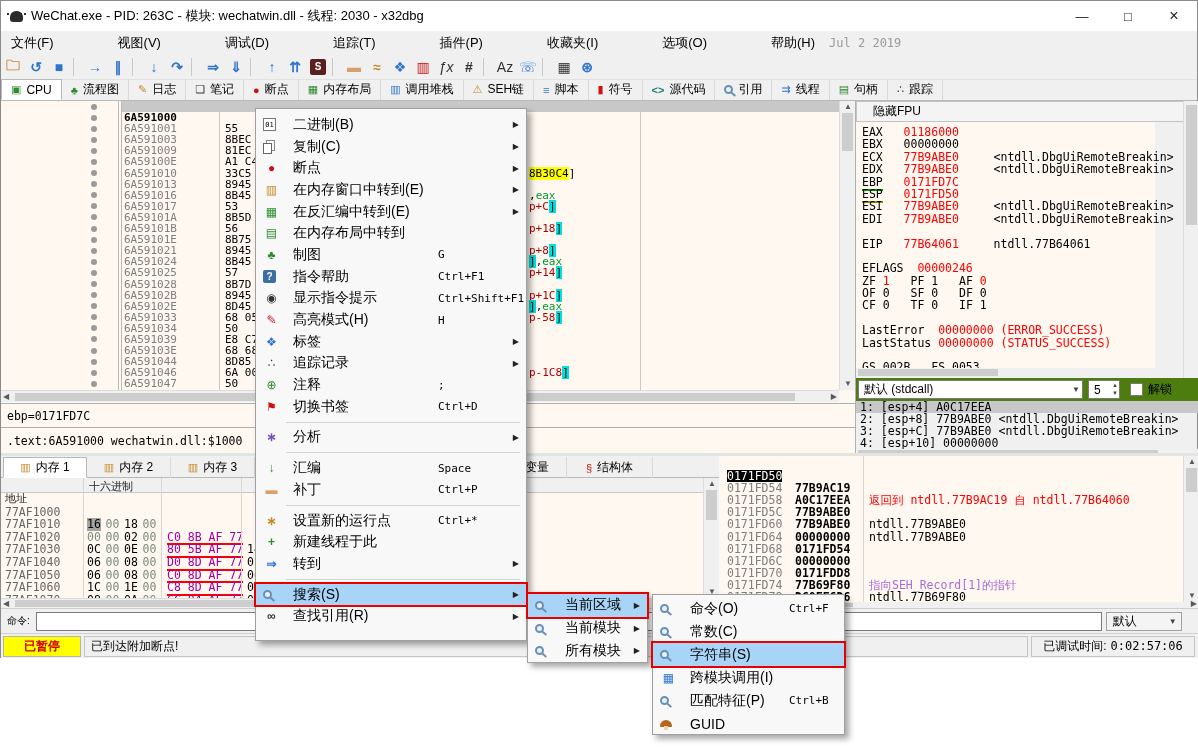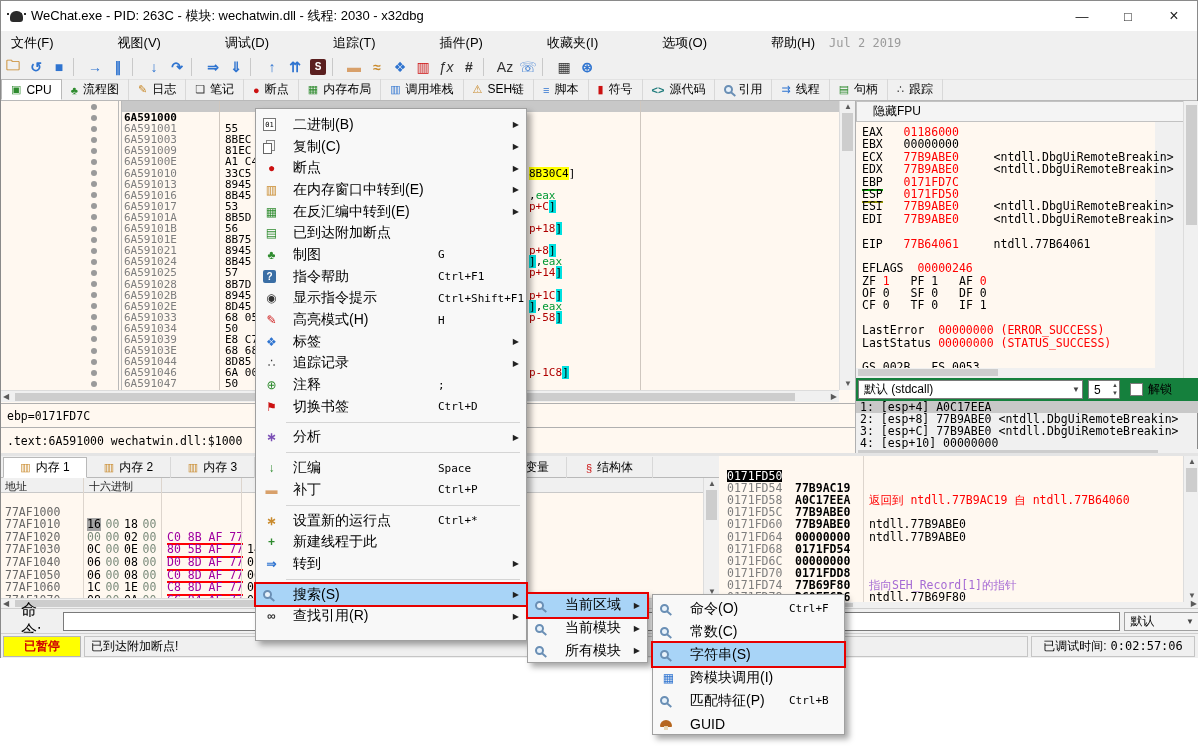--- a/index.html
+++ b/index.html
@@ -82,21 +82,21 @@
   .regs { position:absolute; left:855px; top:0; width:299px; height:302px; background:#FFF8F0; }
   .hidefpu { position:absolute; left:0; top:0; width:343px; height:21px; background:#f4f4f4;
              border:1px solid #c2c2c2; font-size:12px; display:flex; align-items:center; padding-left:16px; }
   .reg-rows { position:absolute; left:6px; top:25px; width:322px; }
   .reg-row { height:12.4px; font-family:"DejaVu Sans Mono", monospace; font-size:11.5px;
              line-height:12.4px; white-space:pre; color:#000; }
   .red { color:#ff0000; }
   .u-green { border-bottom:2px solid #00a000; } .u-olive { border-bottom:2px solid #909000; }
   .regs-vsb { left:327px; top:0; width:16px; height:277px; border-left:1px solid #dcdcdc;}
   .regs-hsb { left:0; top:267px; width:327px; height:10px; }
-  .reg-controls { position:absolute; left:0; top:277px; width:343px; height:23px; background:#15803d;
+  .reg-controls { position:absolute; left:0; top:277px; width:343px; height:23px; background:#4d7c0f;
              display:flex; align-items:center; }
   .cc-select { width:225px; height:19px; background:#fff; border:1px solid #7a7a7a; font-size:12px;
              display:flex; align-items:center; padding-left:5px; position:relative; margin-left:2px;}
   .cc-select .dd { position:absolute; right:2px; font-size:8px; color:#444; }
   .spinner { width:32px; height:19px; background:#fff; border:1px solid #7a7a7a; margin-left:5px;
              font-size:12px; display:flex; align-items:center; padding-left:5px; position:relative; }
   .spinner .ud { position:absolute; right:1px; top:0; font-size:6px; line-height:8px; color:#444; text-align:center;}
   .chk { width:13px; height:13px; background:#fff; border:1px solid #7a7a7a; margin-left:10px; }
   .chk-label { font-size:12px; margin-left:5px; }
   .args { position:absolute; left:0; top:300px; width:343px; }
@@ -151,21 +151,21 @@
   .st-val { position:absolute; left:76px; color:#000; font-weight:bold; }
   .st-com { position:absolute; left:150px; color:#000; }
   .st-com.redc { color:#ff0000; } .st-com.purc { color:#a66bd4; }
   .st-line { position:absolute; left:144px; top:0; height:146px; width:1px; background:#ddd5cd; }
   .st-vsb { left:464px; top:0; width:16px; height:146px; border-left:1px solid #dcdcdc; }
   .st-hsb { left:0; top:146px; width:480px; height:6px; }
 
   
   .cmdbar { position:absolute; left:0; top:607px; width:1198px; height:25px; background:#f0f0f0;
             border-top:1px solid #cfcfcf; display:flex; align-items:center; }
-  .cmd-label { font-size:16px; margin-left:20px; }
+  .cmd-label { font-size:10px; margin-left:6px; }
   .cmd-input { margin-left:6px; width:1066px; height:19px; background:#fff; border:1px solid #7a7a7a;
             font-size:12px; padding:0 4px; font-family:"DejaVu Sans Mono", monospace; }
   .cmd-dd { margin-left:4px; width:76px; height:19px; background:#f4f4f4; border:1px solid #a0a0a0;
             font-size:12px; display:flex; align-items:center; padding-left:6px; position:relative; }
   .cmd-dd .dd { position:absolute; right:4px; font-size:8px; color:#444; }
   .statusbar { position:absolute; left:0; top:632px; width:1198px; height:25px; background:#f0f0f0;
             border-top:1px solid #cfcfcf; display:flex; align-items:center; }
   .st-badge { width:78px; height:21px; margin-left:2px; background:#ffff00; color:#d00000;
             font-size:12px; font-weight:bold; display:flex; align-items:center; justify-content:center;
             border:1px solid #b5b5b5; }
@@ -669,21 +669,21 @@
               <span class="tab-ic"></span>
               <span>局部变量</span>
             </div>
 
             <div class="mt t5">
               <span class="tab-ic c-red">§</span>
               <span>结构体</span>
             </div>
           </div>
         <div class="mem-head">
-          <span style="left:4px;">地址</span>
+          <span style="left:4px;margin-top:12px;">地址</span>
           <span style="left:88px;">十六进制</span>
         </div>
         <div class="mem-rows">
 
             <div class="mem-row">
               <span class="mm-addr">77AF1000</span>
               <span class="mm-bytes"><span class="hb">16</span><span class="z">00</span><span>18</span><span class="z">00</span></span>
               <span class="mm-ptr mono">C0 8B AF 77</span>
               <span class="mm-rest">14</span>
             </div>
@@ -900,21 +900,21 @@
 
       <div class="m-item">
         <span class="m-ic c-green">▦</span>
         <span class="m-label">在反汇编中转到(E)</span>
         <span class="m-short"></span>
         <span class="m-arrow">▶</span>
       </div>
 
       <div class="m-item">
         <span class="m-ic c-green">▤</span>
-        <span class="m-label">已到达附加断点</span>
+        <span class="m-label">在内存布局中转到</span>
         <span class="m-short"></span>
         <span class="m-arrow"></span>
       </div>
 
       <div class="m-item">
         <span class="m-ic c-green">♣</span>
         <span class="m-label">制图</span>
         <span class="m-short">G</span>
         <span class="m-arrow"></span>
       </div>

